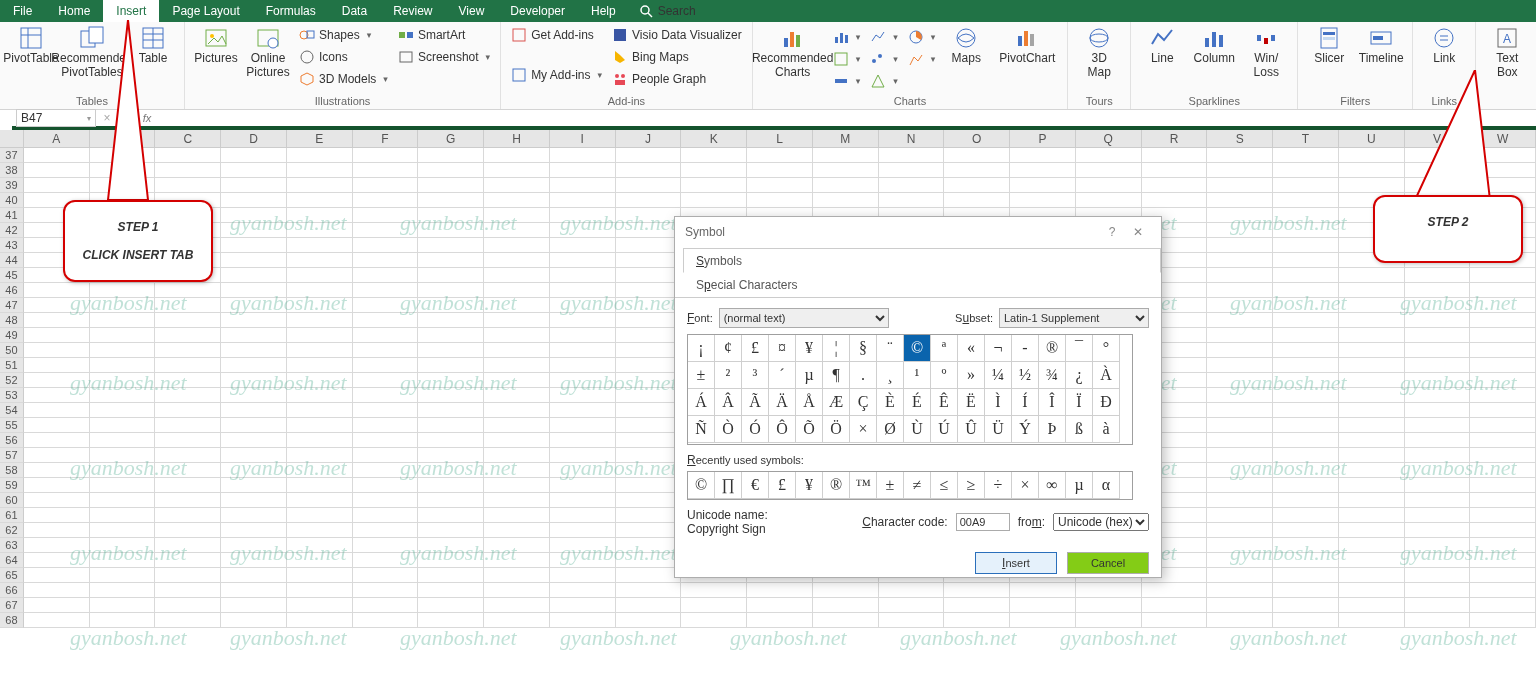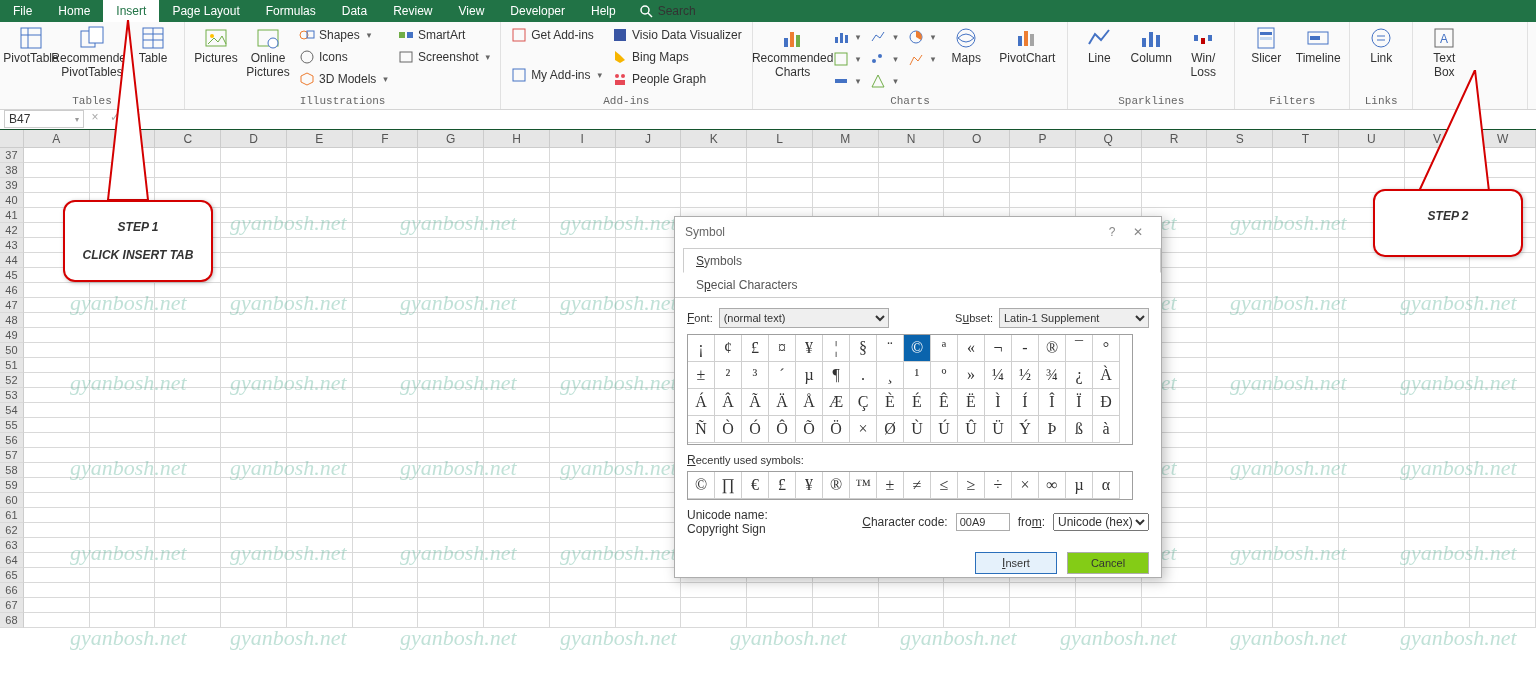--- a/index.html
+++ b/index.html
@@ -5,28 +5,28 @@
   * { margin: 0; padding: 0; box-sizing: border-box; font-family: "Segoe UI", sans-serif; font-size: 12px; color: #333; }
   body { width: 1536px; height: 685px; overflow: hidden; background: #fff; position: relative; }
   .menubar { display: flex; background: #217346; height: 22px; align-items: stretch; }
   .menubar .tab { padding: 0 13px; display: flex; align-items: center; color: #fff; cursor: pointer; }
   .menubar .tab.active { background: #fff; color: #217346; }
   .menubar .search { display: flex; align-items: center; gap: 5px; padding: 0 10px; color: #fff; }
   .menubar .search svg { flex: 0 0 auto; }
   .ribbon { display: flex; height: 88px; border-bottom: 1px solid #d4d4d4; background: #fafafa; }
   .group { display: flex; flex-direction: column; align-items: center; height: 100%; border-right: 1px solid #e1e1e1; padding: 2px 6px 0; }
   .group-content { flex: 1; display: flex; align-items: flex-start; gap: 2px; }
-  .group-label { font-size: 11px; color: #666; padding: 1px 0 2px; font-family: Liberation Mono, monospace; }
+  .group-label { font-size: 11px; color: #666; padding: 1px 0 2px; }
   .btn-big { display: flex; flex-direction: column; align-items: center; width: 68px; padding: 2px 0 0; cursor: pointer; text-align: center; line-height: 1.15; }
   .btn-big.narrow { width: 50px; }
   .btn-big .icn { display: block; margin-bottom: 2px; }
   .stack { display: flex; flex-direction: column; gap: 1px; }
   .btn-small { display: flex; align-items: center; gap: 4px; height: 21px; padding: 0 4px; cursor: pointer; white-space: nowrap; }
   .dd-arrow::after { content: "▾"; font-size: 9px; color: #666; margin-left: 3px; }
-  .formula-bar { display: flex; height: 20px; border-bottom: 1px solid #14532d; background: #fff; }
+  .formula-bar { display: flex; align-items: center; height: 20px; border-bottom: 4px solid #14532d; background: #fff; margin-left: 12px; }
   .namebox { width: 80px; height: 18px; border: 1px solid #ccc; margin: 0 1px 0 4px; padding: 0 4px; display: flex; align-items: center; justify-content: space-between; }
   .namebox::after { content: "▾"; font-size: 8px; color: #999; }
   .fb-btn { width: 20px; text-align: center; color: #aaa; }
   .fx { font-style: italic; color: #777; font-size: 11px; }
   .grid-area { position: relative; overflow: hidden; height: 555px; }
   .col-headers { display: flex; height: 18px; position: sticky; top: 0; }
   .corner { width: 24px; background: #e6e6e6; border-right: 1px solid #ccc; border-bottom: 1px solid #ccc; }
   .ch { width: 66px; background: #e6e6e6; border-right: 1px solid #ccc; border-bottom: 1px solid #ccc; text-align: center; line-height: 18px; color: #555; }
   .row { display: flex; height: 15px; }
   .rh { width: 24px; background: #e6e6e6; border-right: 1px solid #ccc; border-bottom: 1px solid #d9d9d9; text-align: center; line-height: 15px; font-size: 11px; color: #555; }
@@ -288,20 +288,33 @@
             <rect x="3" y="10" width="4" height="10" fill="#4472c4"></rect>
             <rect x="9" y="5" width="4" height="15" fill="#ed7d31"></rect>
             <rect x="15" y="8" width="4" height="12" fill="#a5a5a5"></rect>
           </svg>
           <span>PivotChart</span>
         </div>
     </div>
     <div class="group-label">Charts</div>
   </div>
 
+  <div class="group">
+    <div class="group-content">
+      <div class="btn-big narrow">
+          <svg class="icn" width="24" height="24">
+            <circle cx="12" cy="12" r="9" fill="none" stroke="#4472c4"></circle>
+            <ellipse cx="12" cy="12" rx="9" ry="4" fill="none" stroke="#4472c4"></ellipse>
+          </svg>
+          <span style="white-space:pre-line">3D
+Map</span>
+        </div>
+    </div>
+    <div class="group-label">Tours</div>
+  </div>
 
   <div class="group">
     <div class="group-content">
       <div class="btn-big narrow">
           <svg class="icn" width="24" height="24">
             <polyline points="2,18 8,8 14,14 22,4" fill="none" stroke="#4472c4" stroke-width="2"></polyline>
           </svg>
           <span>Line</span>
         </div>
       <div class="btn-big narrow">
@@ -1425,15 +1438,15 @@
   <polygon points="25,0 45,180 5,180" fill="#fff" stroke="#d40000" stroke-width="2"></polygon>
 </svg>
 <div class="callout" style="left:63px;top:200px;width:150px">
   <span class="l">STEP 1</span><br>
   <span class="l">CLICK INSERT TAB</span>
 </div>
 
 <svg style="position:absolute;left:1410px;top:70px;pointer-events:none" width="100" height="140">
   <polygon points="65,0 80,130 5,130" fill="#fff" stroke="#d40000" stroke-width="2"></polygon>
 </svg>
-<div class="callout" style="left:1373px;top:189px;width:150px">
+<div class="callout" style="left:1373px;top:195px;width:150px">
   <span class="l">STEP 2</span><br>
 </div>
 
 </body></html>

